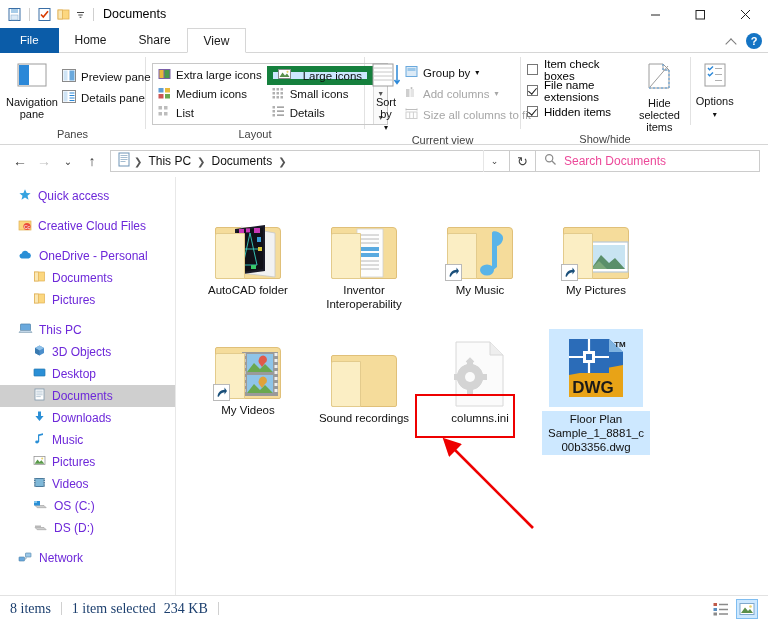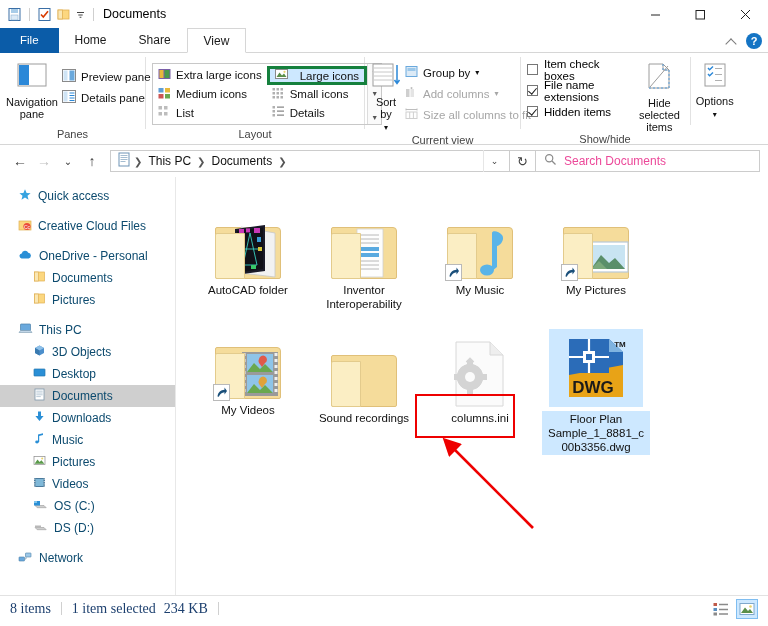--- a/index.html
+++ b/index.html
@@ -96,21 +96,21 @@
 
   .gallery {
     border:1px solid #c8c8c8; display:flex; height:62px; margin-top:2px;
   }
   .gallery-cols { display:flex; }
   .gcol { display:flex; flex-direction:column; padding:2px 0; }
   .gitem {
     display:flex; align-items:center; gap:5px; height:19px; padding:0 5px;
     font-size:11.5px; white-space:nowrap; color:#111;
   }
-  .gitem.sel { background:#cde8ff; border:3px solid #15803d; height:19px;gap:12px; }
+  .gitem.sel { background:#cde8ff; border:6px solid #15803d; height:19px;gap:12px; }
   .gscroll {
     width:14px; border-left:1px solid #dcdcdc; display:flex; flex-direction:column;
     justify-content:space-between; align-items:center; padding:2px 0; background:#fafafa;
   }
   .gsarrow { font-size:7px; color:#555; line-height:8px; }
 
   .chkrow { display:flex; align-items:center; gap:6px; height:21px; font-size:11.5px; }
   .chkbox {
     width:11px; height:11px; border:1px solid #767676; background:#fff;
     position:relative; flex:none;
@@ -146,21 +146,21 @@
     width:224px; height:22px; border:1px solid #cccccc; border-left:none; display:flex;
     align-items:center; gap:7px; padding:0 8px; color:#ec4899; font-size:12px;
   }
 
   
   .main { display:flex; height:418px; }
   .nav {
     width:175px; background:#fff; padding-top:8px; font-size:12px; overflow:hidden;
   }
   .navitem {
-    height:22px; display:flex; align-items:center; gap:6px; padding-left:18px; color:#0c4a6e;
+    height:22px; display:flex; align-items:center; gap:6px; padding-left:18px; color:#6d28d9;
     white-space:nowrap;
   }
   .navitem.indent { padding-left:33px; }
   .navitem.sel { background:#cfcfcf; }
   .navgap { height:8px; }
 
   .content {
     flex:1; background:#fff; position:relative; border-left:1px solid #e8e8e8;
     padding:14px 0 0 14px;
   }

